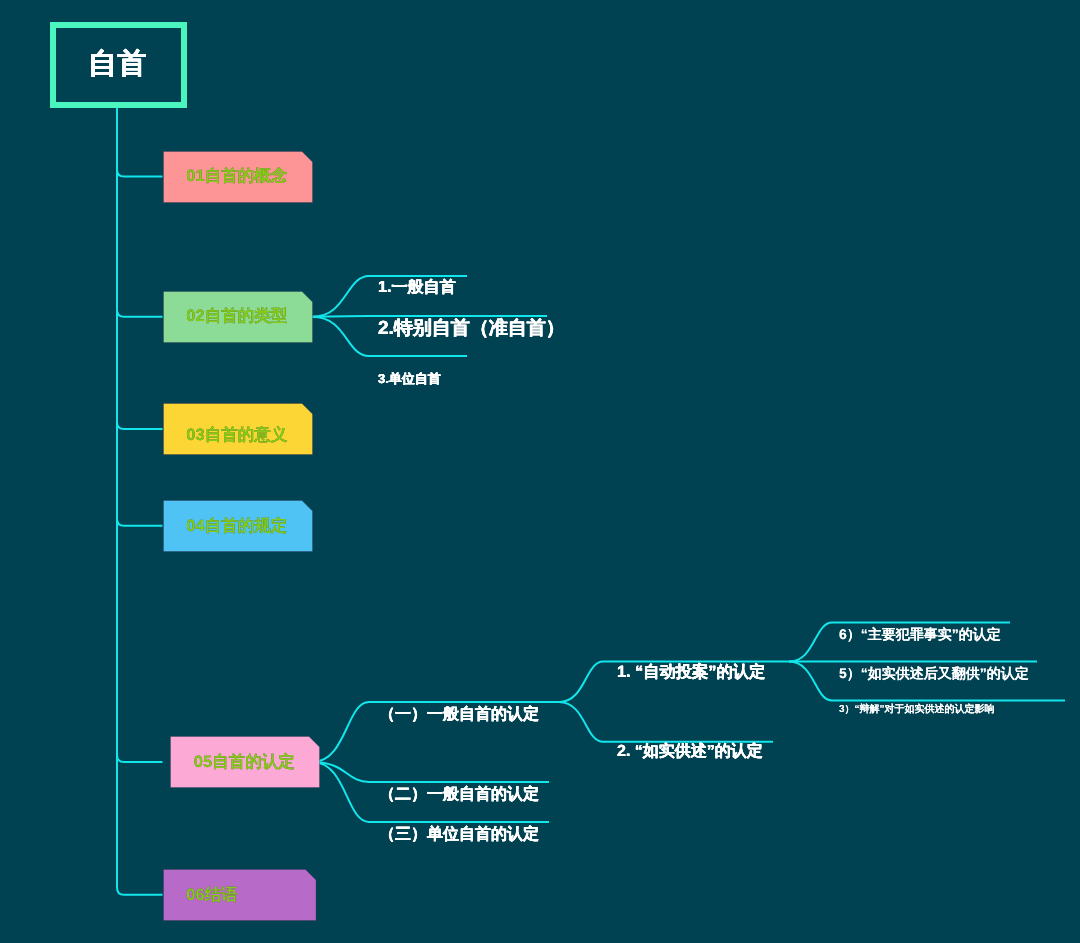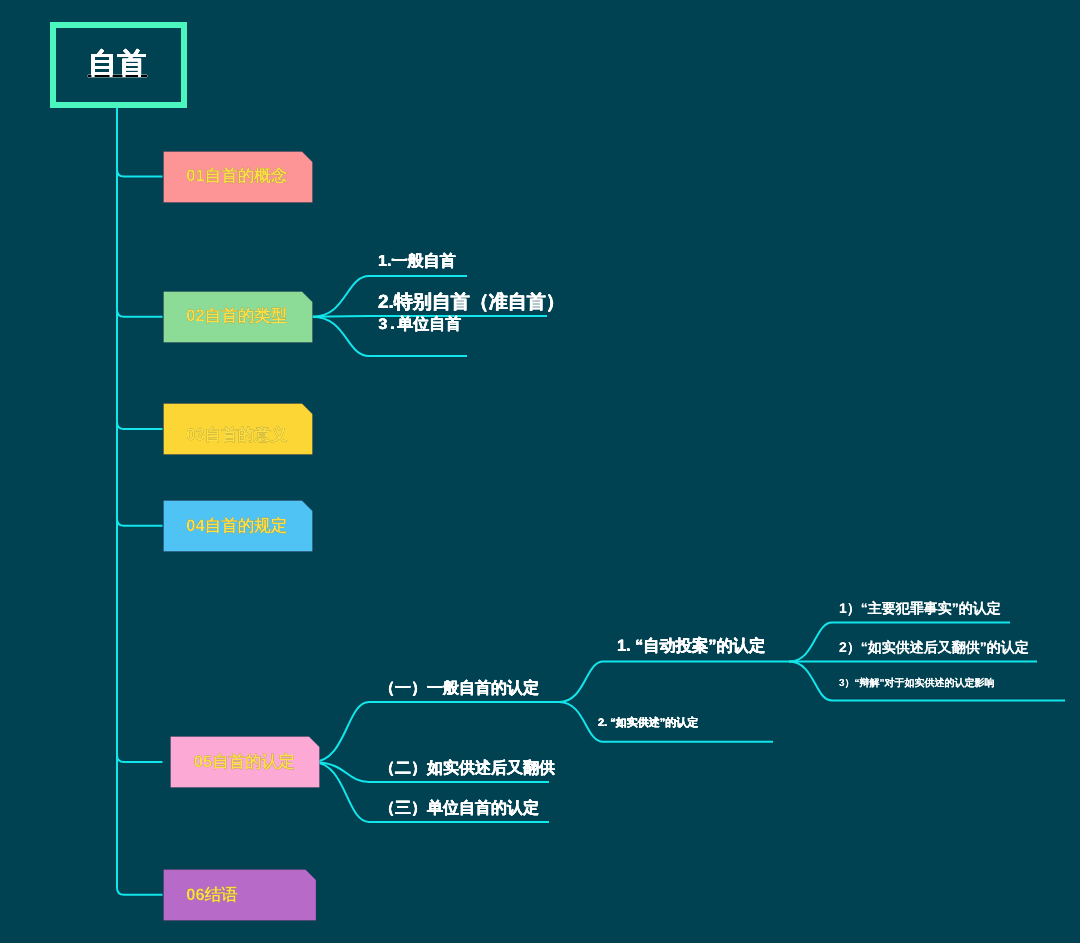--- a/index.html
+++ b/index.html
@@ -7,36 +7,36 @@
   body{width:1080px;height:943px;background:#004152;overflow:hidden;
        font-family:"Liberation Sans",sans-serif;
        -webkit-font-smoothing:antialiased;text-rendering:geometricPrecision;}
   #stage{position:relative;width:1080px;height:943px;}
   svg.links{position:absolute;left:0;top:0;width:1080px;height:943px;}
 
   
   .card{position:absolute;box-sizing:border-box;display:flex;align-items:center;
         justify-content:flex-start;padding-left:23.8px;}
   .card .shape{position:absolute;inset:0;overflow:visible;}
-  .card .lbl{position:relative;font-size:16.5px;font-weight:700;color:#fde047;
+  .card .lbl{position:relative;font-size:16.5px;font-weight:700;color:#84cc16;
              white-space:nowrap;line-height:1;
              text-shadow:0 0 .4px rgba(51,51,51,.85);}
 
   
   #root{position:absolute;box-sizing:border-box;display:flex;align-items:center;
         justify-content:center;border:6px solid #4af5be;background:transparent;}
   #root .lbl{color:#ffffff;font-size:29px;font-weight:700;letter-spacing:0.5px;
              line-height:1;text-indent:0px;margin-left:-2px;position:relative;top:-1px;
              text-shadow:0 0 .6px #fff,.35px 0 .3px #fff,-.35px 0 .3px #fff,
                          0 .35px .3px #fff,0 -.35px .3px #fff;}
 
   
   .leaf{position:absolute;white-space:nowrap;color:#ffffff;font-weight:700;
         line-height:1;
-        text-shadow:0 0 .5px #fff,.3px 0 .25px #fff,-.3px 0 .25px #fff;}
+        text-shadow:0 0 .5px #fff,.3px 0 .25px #fff,-.3px 0 .25px #fff;margin-top:26px;}
   .leaf.sm{text-shadow:0 0 .35px rgba(255,255,255,.8);}
 </style>
 </head>
 <body>
 
 <div id="stage">
 
   <svg class="links" viewBox="0 0 1080 943" width="1080" height="943">
     <g id="links" fill="none" stroke="#13e6ea" stroke-width="2" stroke-linecap="butt">
         <path d="M117,108 L117,887.8 Q117,894.8 124,894.8 L162.5,894.8"></path>
@@ -52,21 +52,21 @@
         <path d="M312.5,762.1 C346.4,762.1 346.4,782 369,782 L549,782"></path>
         <path d="M312.5,762.1 C346.4,762.1 346.4,822 369,822 L549,822"></path>
         <path d="M559,702 C585.4,702 585.4,661.6 603,661.6 L789,661.6"></path>
         <path d="M559,702 C585.4,702 585.4,741.8 603,741.8 L773,741.8"></path>
         <path d="M789,661.6 C814.8,661.6 814.8,622.5 832,622.5 L1010,622.5"></path>
         <path d="M789,661.6 C814.8,661.6 814.8,661.6 832,661.6 L1037,661.6"></path>
         <path d="M789,661.6 C814.8,661.6 814.8,700.5 832,700.5 L1065,700.5"></path>
       </g>
   </svg>
 
-  <div id="root" style="left:50px;top:22px;width:137px;height:86px;text-decoration:underline;">
+  <div id="root" style="left:50px;top:22px;width:137px;height:86px;">
     <span class="lbl">自首</span>
   </div>
 
   <div id="cards">
       <div class="card" style="left: 162.5px; top: 150.5px; width: 150px; height: 52px;">
         <svg class="shape" width="150" height="52" viewBox="0 0 150 52">
           <path d="M.5,.5 L139,.5 L149.5,11 L149.5,51.5 L.5,51.5 Z" fill="#fd9597" stroke="rgba(60,50,80,.34)" stroke-width="1"></path>
         </svg>
         <span class="lbl">01自首的概念</span>
       </div>
@@ -97,24 +97,24 @@
       <div class="card" style="left: 162.5px; top: 868.8px; width: 153.5px; height: 52px;">
         <svg class="shape" width="153.5" height="52" viewBox="0 0 153.5 52">
           <path d="M.5,.5 L142.5,.5 L153,11 L153,51.5 L.5,51.5 Z" fill="#b86ac9" stroke="rgba(60,50,80,.34)" stroke-width="1"></path>
         </svg>
         <span class="lbl">06结语</span>
       </div>
     </div>
   <div id="leaves">
       <div class="leaf" style="left: 378px; top: 253px; font-size: 16.1px;">1.一般自首</div>
       <div class="leaf" style="left: 378px; top: 293px; font-size: 19px;">2.特别自首（准自首）</div>
-      <div class="leaf" style="left: 378px; top: 317px; font-size: 16px; font-family: Liberation Mono, monospace;">3.单位自首</div>
+      <div class="leaf" style="left: 378px; top: 346px; font-size: 13px;">3.单位自首</div>
       <div class="leaf" style="left: 379px; top: 681px; font-size: 16px;">（一）一般自首的认定</div>
-      <div class="leaf" style="left: 379px; top: 761px; font-size: 16px;">（二）如实供述后又翻供</div>
+      <div class="leaf" style="left: 379px; top: 761px; font-size: 16px;">（二）一般自首的认定</div>
       <div class="leaf" style="left: 379px; top: 801px; font-size: 16px;">（三）单位自首的认定</div>
       <div class="leaf" style="left: 617px; top: 638px; font-size: 16.3px;">1. “自动投案”的认定</div>
-      <div class="leaf" style="left: 598px; top: 718px; font-size: 11px;">2. “如实供述”的认定</div>
-      <div class="leaf sm" style="left: 839px; top: 601px; font-size: 14px;">1）“主要犯罪事实”的认定</div>
-      <div class="leaf sm" style="left: 839px; top: 640px; font-size: 14px;">2）“如实供述后又翻供”的认定</div>
+      <div class="leaf" style="left: 617px; top: 718px; font-size: 16px;">2. “如实供述”的认定</div>
+      <div class="leaf sm" style="left: 839px; top: 601px; font-size: 14px;">6）“主要犯罪事实”的认定</div>
+      <div class="leaf sm" style="left: 839px; top: 640px; font-size: 14px;">5）“如实供述后又翻供”的认定</div>
       <div class="leaf sm" style="left: 839px; top: 679px; font-size: 10px;">3）“辩解”对于如实供述的认定影响</div>
     </div>
 
 </div>
 
 </body></html>

